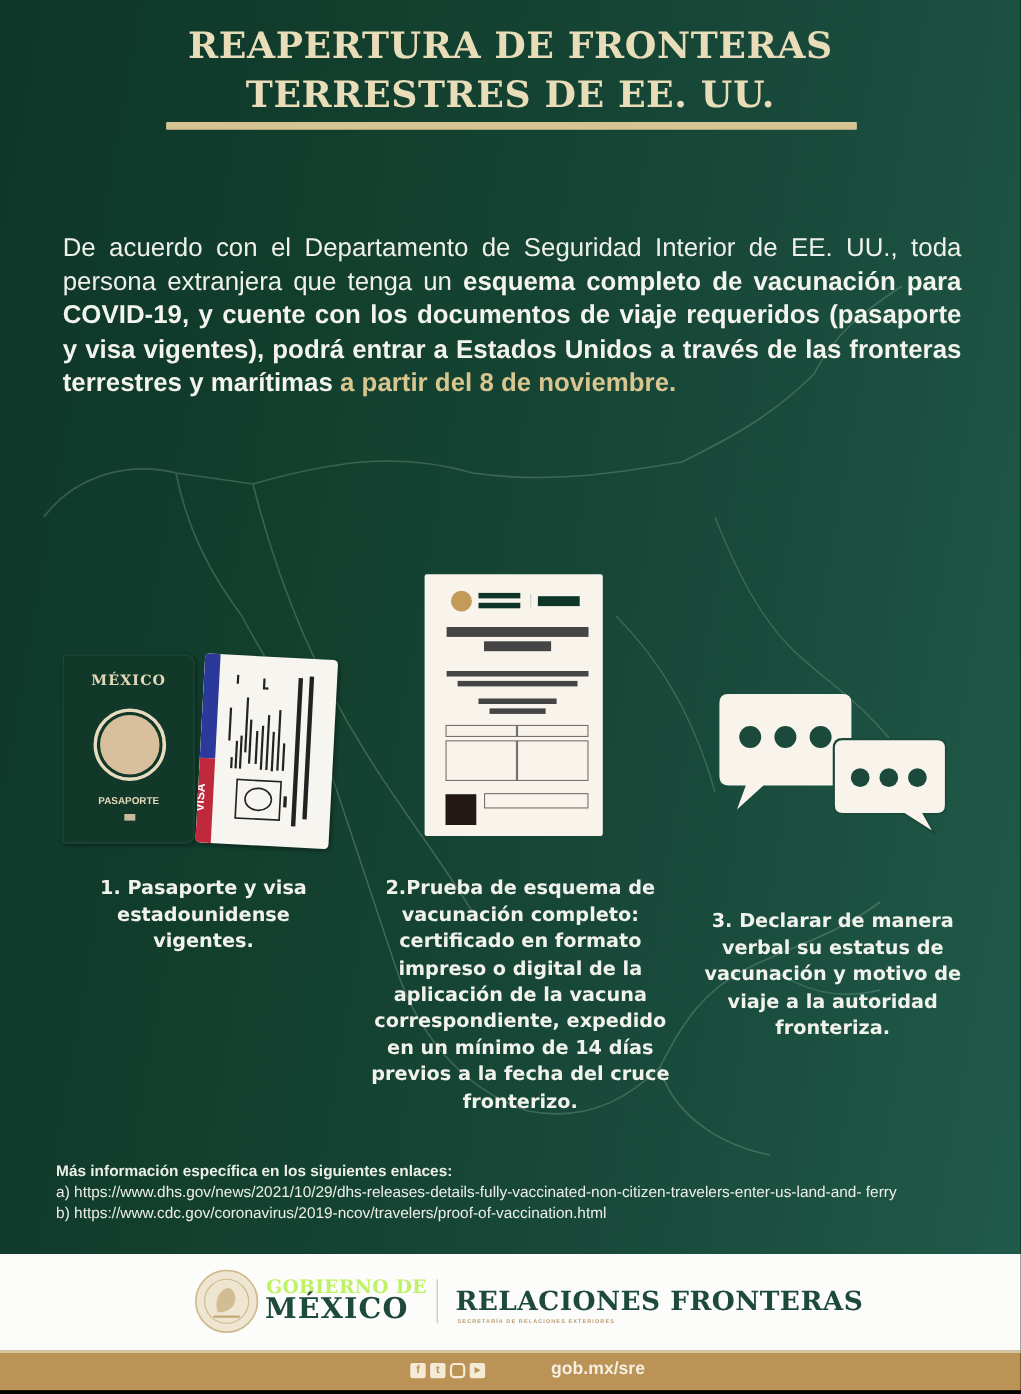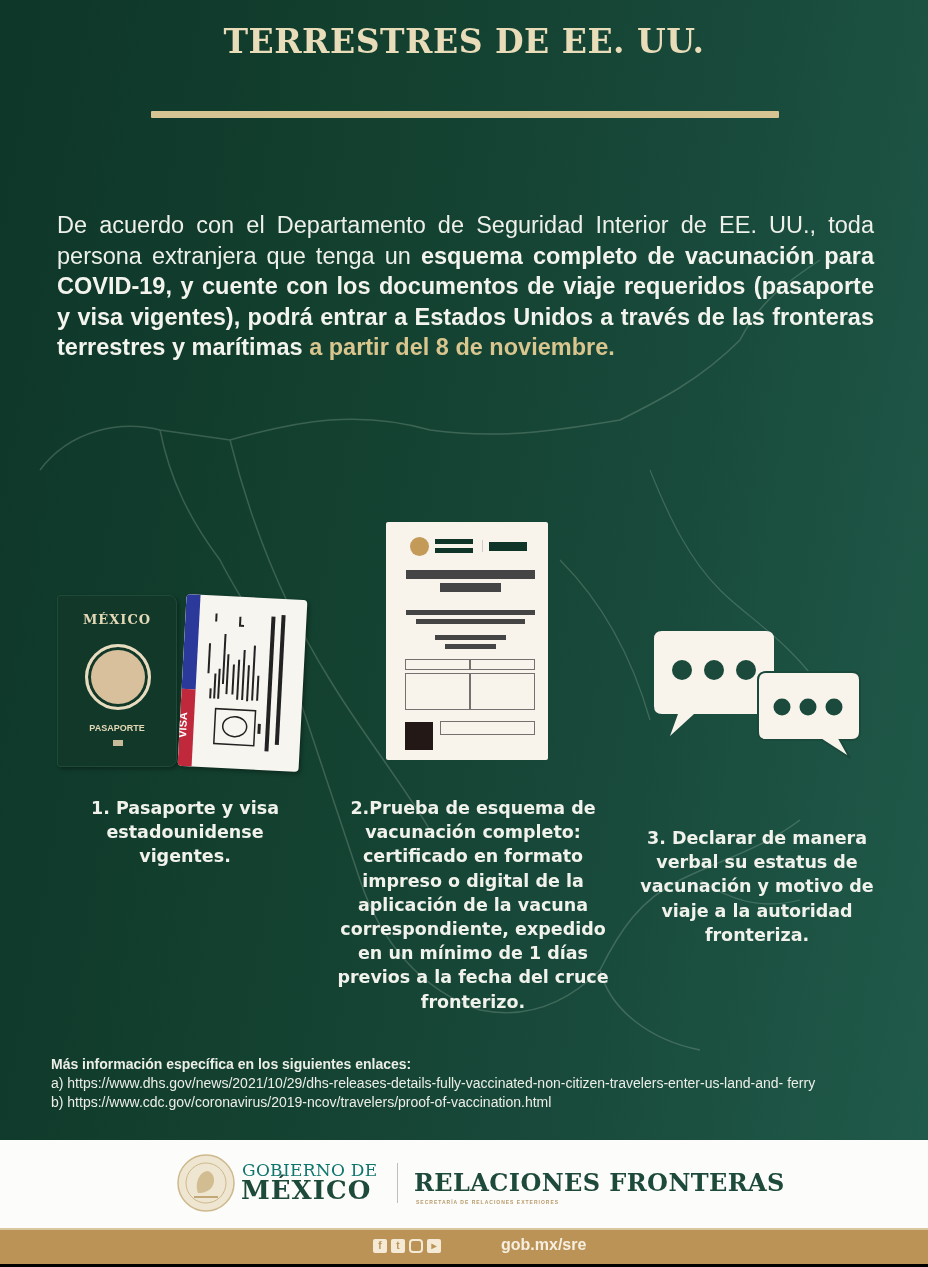--- a/index.html
+++ b/index.html
@@ -69,21 +69,21 @@
     #req1 { left: 70px; width: 230px; top: 796px; }
     #req2 { left: 333px; width: 280px; top: 796px; }
     #req3 { left: 632px; width: 250px; top: 796px; margin-top: 30px; }
 
     .links { position: absolute; left: 51px; top: 1055px; color: #eceee8; font-family: "Liberation Sans", sans-serif; font-size: 14px; line-height: 19px; }
     .links .lhead { font-weight: bold; }
     .links a { color: #eceee8; text-decoration: none; display: block; white-space: nowrap; }
 
     .footer-white { position: absolute; left: 0; top: 1140px; width: 928px; height: 88px; background: #fcfcfa; }
     .seal { position: absolute; left: 176px; top: 1153px; width: 60px; height: 60px; }
-    .gob1 { position: absolute; left: 242px; top: 1160px; font-family: "DejaVu Serif", serif; font-weight: normal; color: #0f766e; font-size: 17px; letter-spacing: 0.3px; }
+    .gob1 { position: absolute; left: 242px; top: 1160px; font-family: "DejaVu Serif", serif; font-weight: bold; color: #bef264; font-size: 17px; letter-spacing: 0.3px; }
     .gob2 { position: absolute; left: 241px; top: 1175px; font-family: "DejaVu Serif", serif; font-weight: bold; color: #1d4a3b; font-size: 26px; letter-spacing: 1px; }
     .vsep { position: absolute; left: 397px; top: 1163px; width: 1px; height: 40px; background: #bfbfbf; }
     .rel { position: absolute; left: 414px; top: 1168px; font-family: "DejaVu Serif", serif; color: #1e4a3c; font-size: 24px; letter-spacing: 0.4px; font-weight: bold; }
     .rel-sub { position: absolute; left: 416px; top: 1199px; font-family: "Liberation Sans", sans-serif; color: #b89a6a; font-size: 5px; letter-spacing: 1px; font-weight: bold; }
 
     .footer-gold { position: absolute; left: 0; top: 1228px; width: 928px; height: 36px; background: #bb9356; border-top: 2px solid #d9c7a0; }
     .social { position: absolute; left: 373px; top: 9px; display: flex; gap: 4px; align-items: center; }
     .social .ic { width: 14px; height: 14px; background: #f4ead6; border-radius: 2px; color: #bb9356; font-size: 10px; font-weight: bold; text-align: center; line-height: 14px; font-family: "Liberation Sans", sans-serif; }
     .social .ic.round { border-radius: 4px; background: transparent; border: 2px solid #f4ead6; width: 14px; height: 14px; }
     .site { position: absolute; left: 465px; top: 6px; color: #f6efe1; font-family: "Liberation Sans", sans-serif; font-size: 16px; font-weight: bold; margin-left: 36px; }
@@ -92,20 +92,21 @@
 </head>
 <body>
 
 <div class="poster">
   <svg class="map-bg" viewBox="0 0 928 1140">
     <path d="M40 470 C70 430 120 420 160 430 L230 440 C300 420 360 410 430 430 C500 440 560 430 620 420 C660 400 700 380 740 340 C760 300 790 280 820 260 M160 430 C170 480 190 520 220 560 C240 600 270 640 300 700 C320 760 340 820 360 880 C380 940 420 990 480 1010 C530 1020 570 1000 600 970 C620 930 640 900 680 880 C720 860 760 850 800 820 M600 970 C610 1010 650 1040 700 1050 M230 440 C250 520 280 600 330 680 C360 730 400 780 430 830" stroke="#c9d9c8" stroke-width="1.5" fill="none"></path>
     <path d="M650 470 C670 520 690 560 720 590 C750 620 790 640 830 700 M560 560 C600 600 630 650 650 720 M700 880 C730 900 760 910 800 900" stroke="#c9d9c8" stroke-width="1.2" fill="none"></path>
   </svg>
 
   <div class="title">
+    <div>REAPERTURA DE FRONTERAS</div>
     <div>TERRESTRES DE EE. UU.</div>
   </div>
   <div class="title-rule"></div>
 
   <p class="para" id="intro"><span>De acuerdo con el Departamento de Seguridad Interior de EE. UU., toda persona extranjera que tenga un </span><b>esquema completo de vacunación para COVID-19, y cuente con los documentos de viaje requeridos (pasaporte y visa vigentes), podrá entrar a Estados Unidos a través de las fronteras terrestres y marítimas</b><span> </span><span class="gold">a partir del 8 de noviembre.</span></p>
 
 
   <div class="passport">
     <div class="pp-country">MÉXICO</div>
     <div class="pp-seal"></div>
@@ -172,21 +173,21 @@
     <circle cx="132" cy="79" r="8.5" fill="#1b4a3c"></circle>
     <circle cx="158" cy="79" r="8.5" fill="#1b4a3c"></circle>
     <circle cx="184" cy="79" r="8.5" fill="#1b4a3c"></circle>
   </svg>
 
   <div class="req" id="req1">
     <span>1.</span>
     <span>Pasaporte y visa estadounidense vigentes.</span>
   </div>
   <div class="req" id="req2">
-    <span>2.</span><span>Prueba de esquema de vacunación completo: certificado en formato impreso o digital de la aplicación de la vacuna correspondiente, expedido en un mínimo de 1 días previos a la fecha del cruce fronterizo.</span>
+    <span>2.</span><span>Prueba de esquema de vacunación completo: certificado en formato impreso o digital de la aplicación de la vacuna correspondiente, expedido en un mínimo de 14 días previos a la fecha del cruce fronterizo.</span>
   </div>
   <div class="req" id="req3">
     <span>3.</span>
     <span>Declarar de manera verbal su estatus de vacunación y motivo de viaje a la autoridad fronteriza.</span>
   </div>
 
   <div class="links">
     <div class="lhead">Más información específica en los siguientes enlaces:</div>
     <a>a) https://www.dhs.gov/news/2021/10/29/dhs-releases-details-fully-vaccinated-non-citizen-travelers-enter-us-land-and- ferry</a>
     <a>b) https://www.cdc.gov/coronavirus/2019-ncov/travelers/proof-of-vaccination.html</a>

